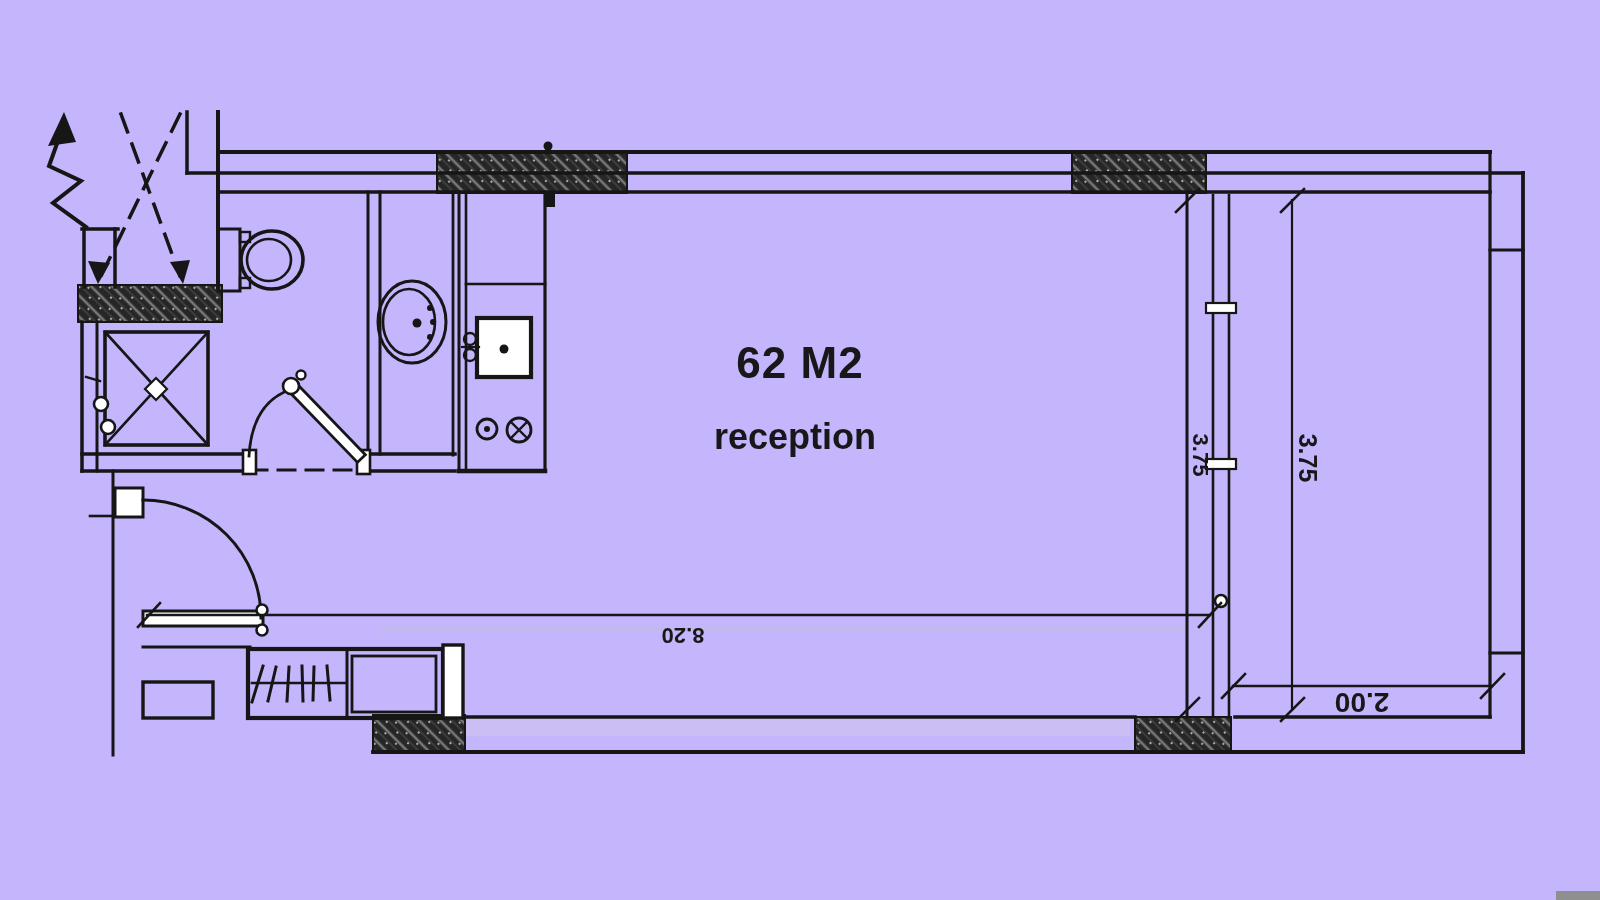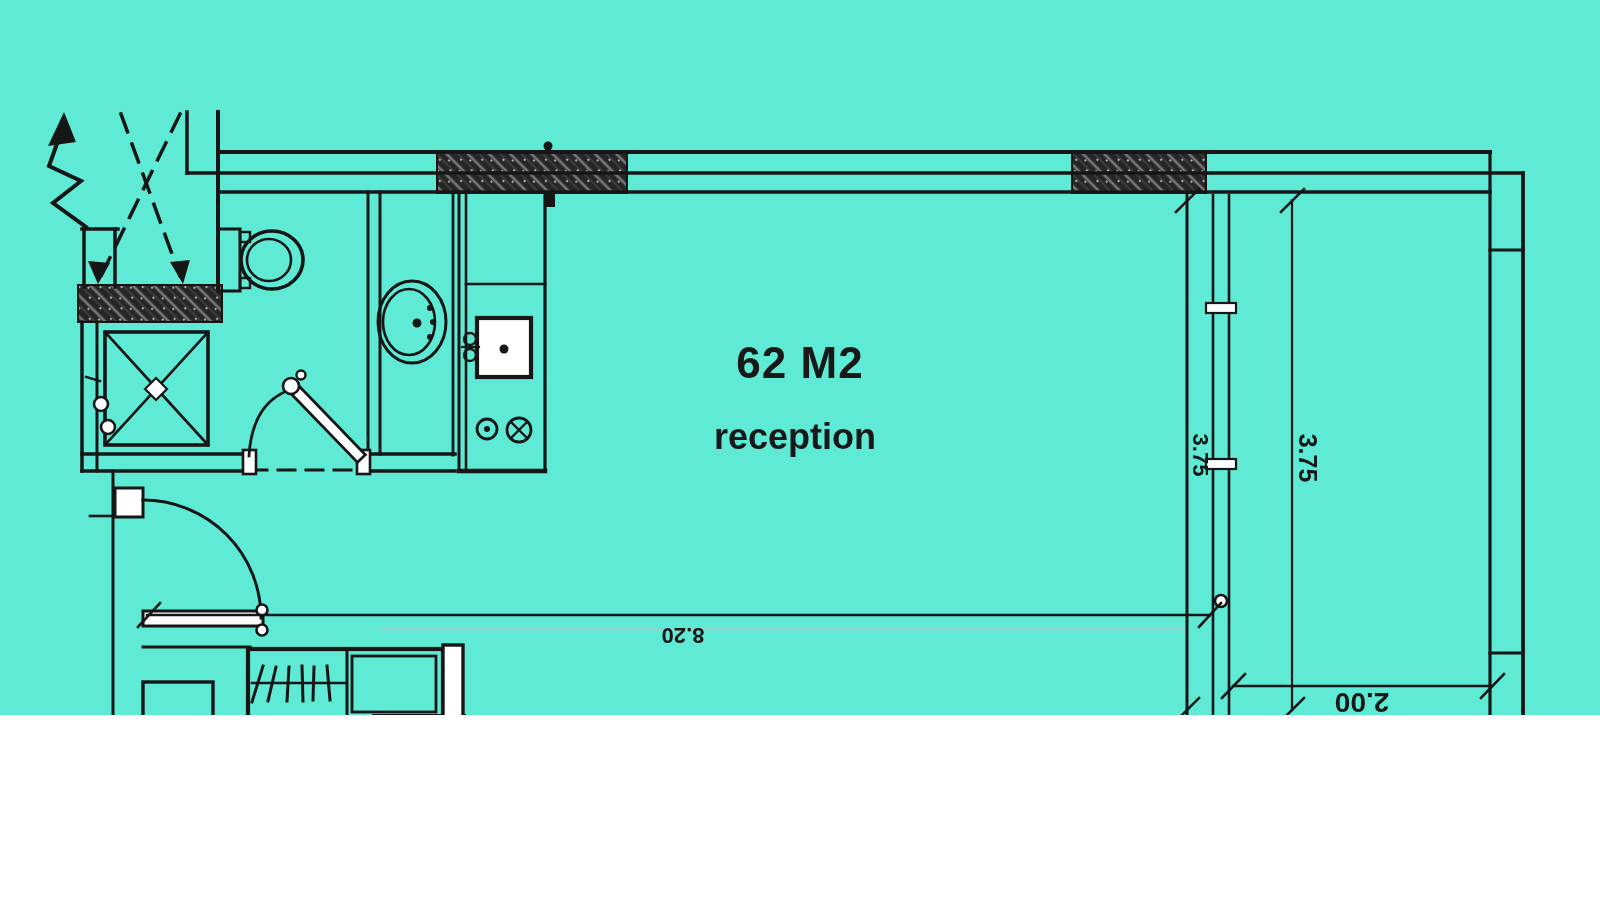--- a/index.html
+++ b/index.html
@@ -1,18 +1,18 @@
 <!DOCTYPE html>
 <html><head>
 <meta charset="utf-8">
 <style>
   html, body { margin: 0; padding: 0; background: #ffffff; }
   #stage {
-    position: relative; width: 1600px; height: 715px;
-    background: #5eead4; overflow: hidden;
+    position: relative; width: 1600px; height: 900px;
+    background: #c4b5fd; overflow: hidden;
     font-family: "Liberation Sans", sans-serif;
   }
   svg { position: absolute; left: 0; top: 0; }
   text {
     font-family: "Liberation Sans", sans-serif;
     fill: #181818; font-weight: 700;
   }
   .room-label  { font-size: 44px; letter-spacing: 1px; }
   .room-label2 { font-size: 36px; letter-spacing: 0px; font-weight: 700; }
   .dim { font-weight: 700; }

